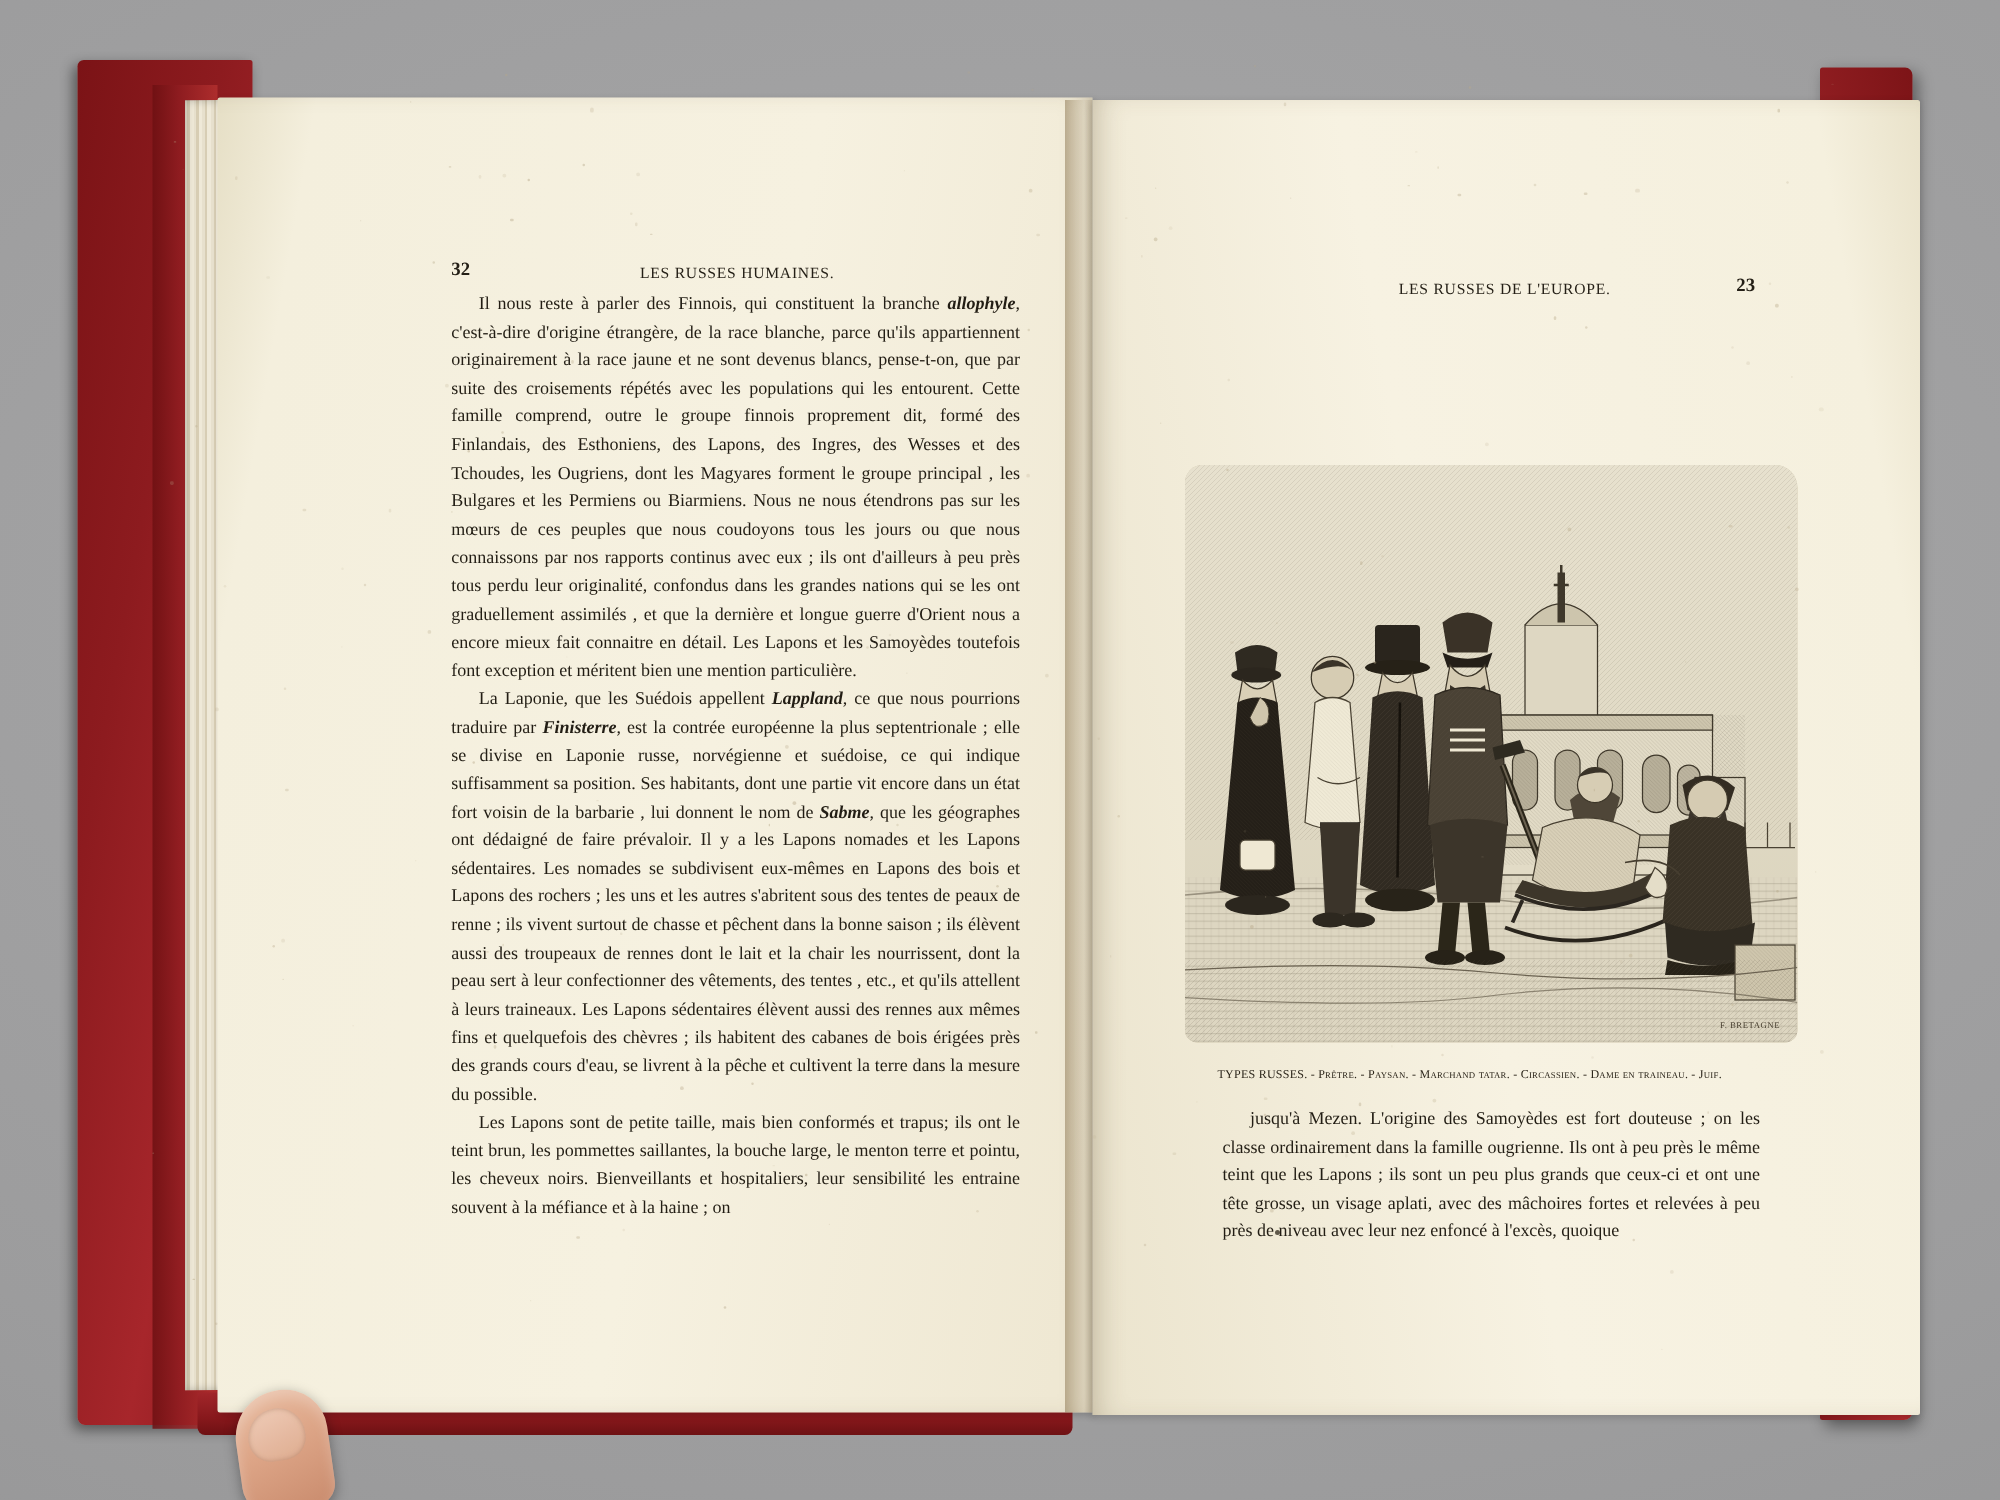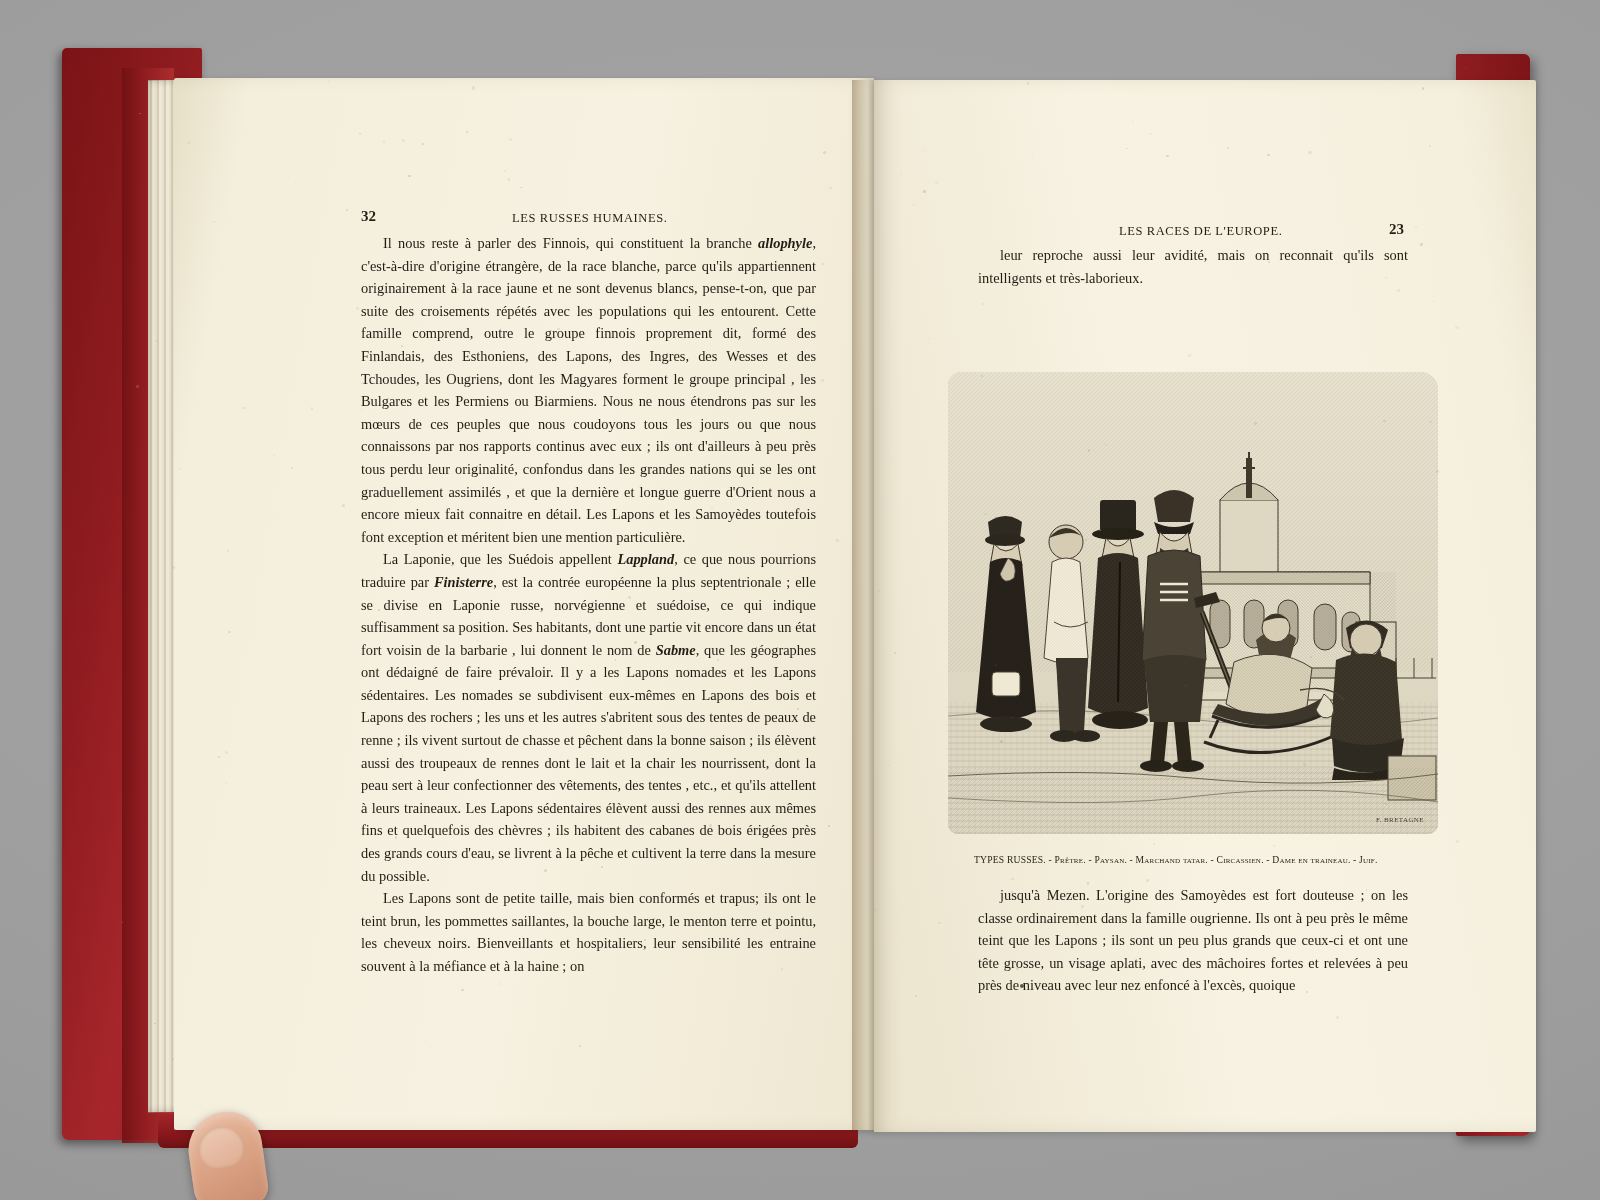--- a/index.html
+++ b/index.html
@@ -171,25 +171,24 @@
     <div class="col col-left">
       <p>Il nous reste à parler des Finnois, qui constituent la branche <em>allophyle</em>, c'est-à-dire d'origine étrangère, de la race blanche, parce qu'ils appartiennent originairement à la race jaune et ne sont devenus blancs, pense-t-on, que par suite des croisements répétés avec les populations qui les entourent. Cette famille comprend, outre le groupe finnois proprement dit, formé des Finlandais, des Esthoniens, des Lapons, des Ingres, des Wesses et des Tchoudes, les Ougriens, dont les Magyares forment le groupe principal , les Bulgares et les Permiens ou Biarmiens. Nous ne nous étendrons pas sur les mœurs de ces peuples que nous coudoyons tous les jours ou que nous connaissons par nos rapports continus avec eux ; ils ont d'ailleurs à peu près tous perdu leur originalité, confondus dans les grandes nations qui se les ont graduellement assimilés , et que la dernière et longue guerre d'Orient nous a encore mieux fait connaitre en détail. Les Lapons et les Samoyèdes toutefois font exception et méritent bien une mention particulière.</p>
       <p>La Laponie, que les Suédois appellent <em>Lappland</em>, ce que nous pourrions traduire par <em>Finisterre</em>, est la contrée européenne la plus septentrionale ; elle se divise en Laponie russe, norvégienne et suédoise, ce qui indique suffisamment sa position. Ses habitants, dont une partie vit encore dans un état fort voisin de la barbarie , lui donnent le nom de <em>Sabme</em>, que les géographes ont dédaigné de faire prévaloir. Il y a les Lapons nomades et les Lapons sédentaires. Les nomades se subdivisent eux-mêmes en Lapons des bois et Lapons des rochers ; les uns et les autres s'abritent sous des tentes de peaux de renne ; ils vivent surtout de chasse et pêchent dans la bonne saison ; ils élèvent aussi des troupeaux de rennes dont le lait et la chair les nourrissent, dont la peau sert à leur confectionner des vêtements, des tentes , etc., et qu'ils attellent à leurs traineaux. Les Lapons sédentaires élèvent aussi des rennes aux mêmes fins et quelquefois des chèvres ; ils habitent des cabanes de bois érigées près des grands cours d'eau, se livrent à la pêche et cultivent la terre dans la mesure du possible.</p>
       <p>Les Lapons sont de petite taille, mais bien conformés et trapus; ils ont le teint brun, les pommettes saillantes, la bouche large, le menton terre et pointu, les cheveux noirs. Bienveillants et hospitaliers, leur sensibilité les entraine souvent à la méfiance et à la haine ; on</p>
     </div>
 
     <div class="gutter"></div>
 
     <div class="page page-right"></div>
 
-    <div class="running" style="left:1057px;top:188px;">LES RACES DE L'EUROPE.</div>
+    <div class="running" style="left:1057px;top:188px;">LES RUSSES DE L'EUROPE.</div>
     <div class="folio" style="left:1327px;top:185px;">23</div>
 
     <div class="col col-right-top">
-      <p>leur reproche aussi leur avidité, mais on reconnait qu'ils sont intelligents et très-laborieux.</p>
     </div>
 
     <div class="plate">
       <svg width="490" height="462" viewBox="0 0 490 462">
         <defs>
           <linearGradient id="sky" x1="0" y1="0" x2="0" y2="1">
             <stop offset="0%" stop-color="#e7e1ce"></stop>
             <stop offset="100%" stop-color="#d9d2bb"></stop>
           </linearGradient>
           <pattern id="hatch" width="4" height="4" patternUnits="userSpaceOnUse">

